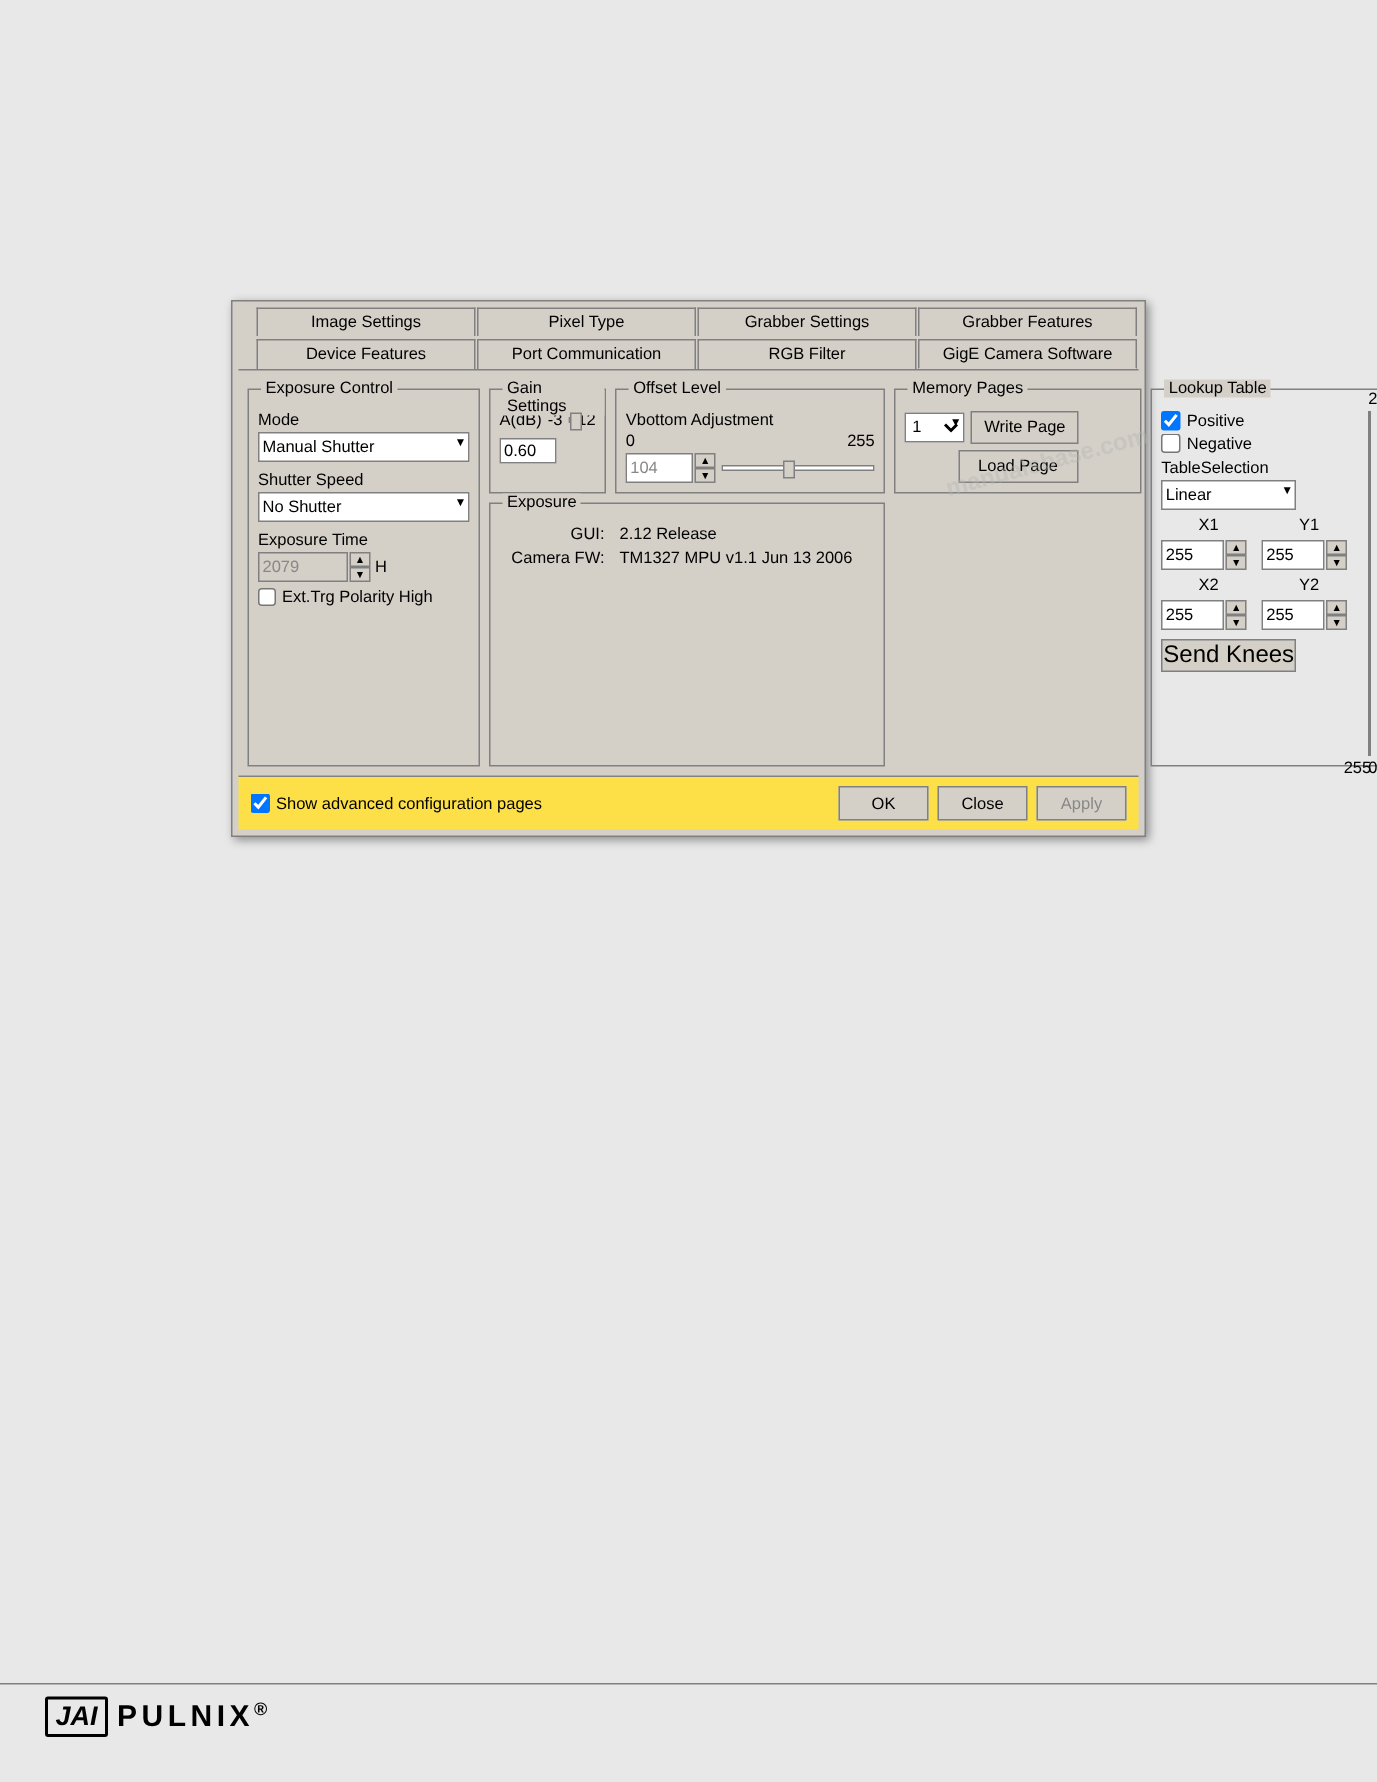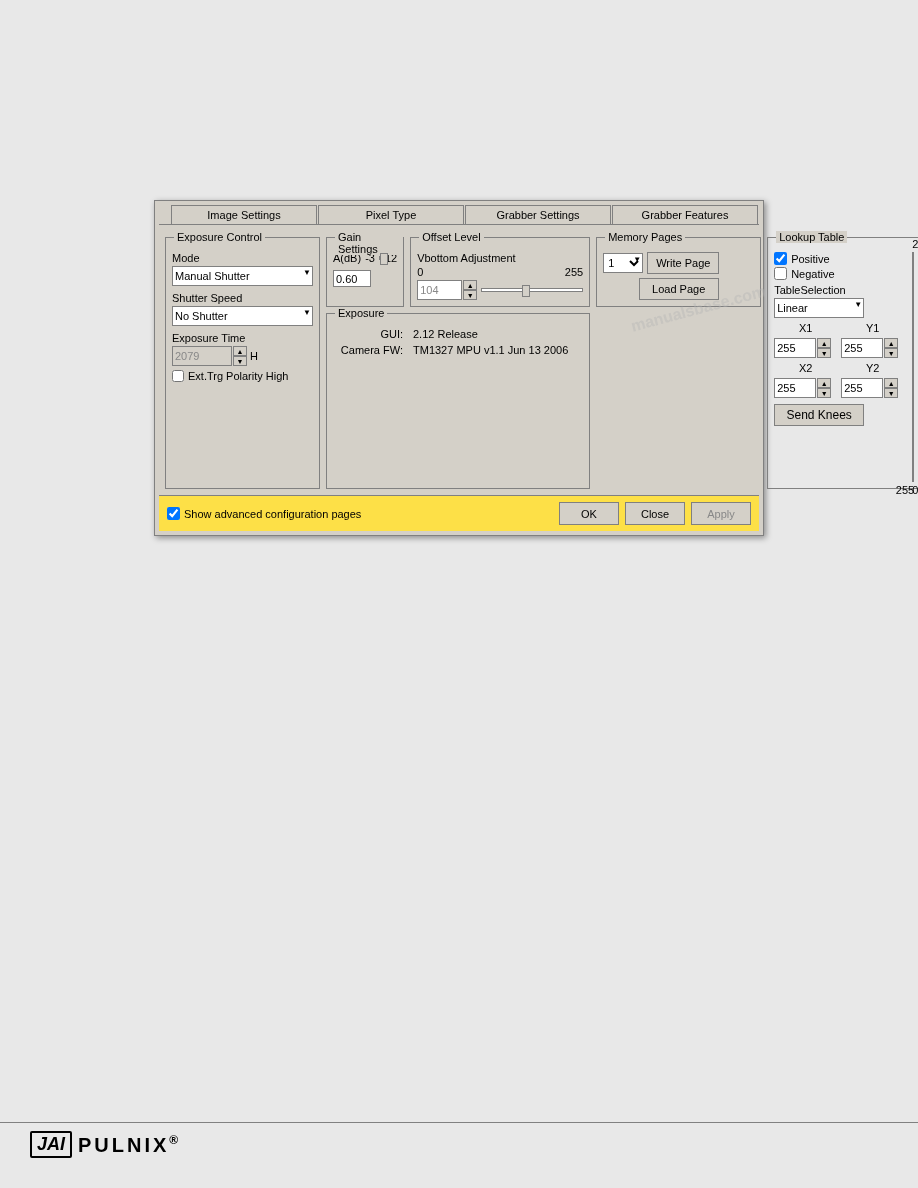--- a/index.html
+++ b/index.html
@@ -390,21 +390,21 @@
       background: white;
       font-size: 11px;
       padding: 0 2px;
     }
 
     .send-knees-btn {
       width: 90px;
       height: 22px;
       border: 1px solid #808080;
       background: #d4d0c8;
-      font-size: 12px;
+      font-size: 16px;
       cursor: pointer;
       margin-top: 6px;
     }
 
     
     .graph-area {
       width: 100%;
       height: 230px;
       background: white;
       border: 1px solid #808080;
@@ -543,20 +543,26 @@
 
 
     <div class="dialog-content">
 
       <div class="tabs-container">
         <div class="tab-row-1">
           <div class="tab-item">Image Settings</div>
           <div class="tab-item">Pixel Type</div>
           <div class="tab-item">Grabber Settings</div>
           <div class="tab-item">Grabber Features</div>
+        </div>
+        <div class="tab-row-2" style="margin-top:2px;">
+          <div class="tab-item">Device Features</div>
+          <div class="tab-item">Port Communication</div>
+          <div class="tab-item">RGB Filter</div>
+          <div class="tab-item active-tab">GigE Camera Software</div>
         </div>
         <div class="tabs-border-bottom"></div>
       </div>
 
       <div class="main-area">
 
         <div class="top-panels">
 
           <div class="group-box exposure-control">
             <span class="group-label">Exposure Control</span>

